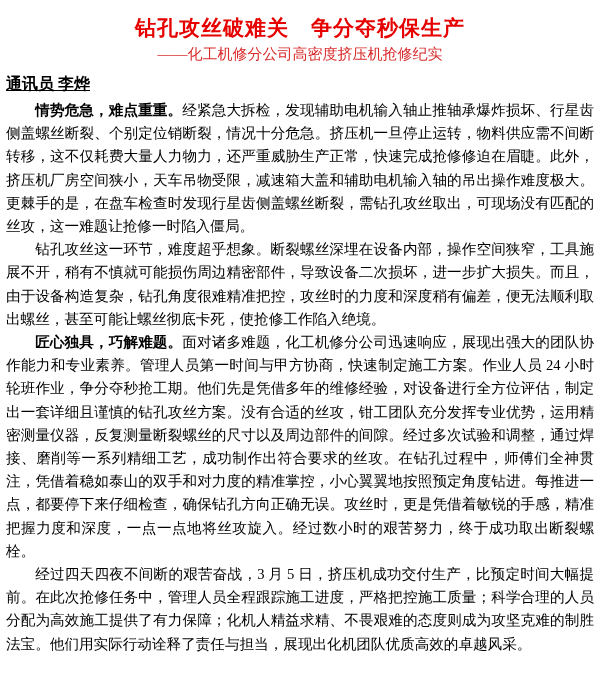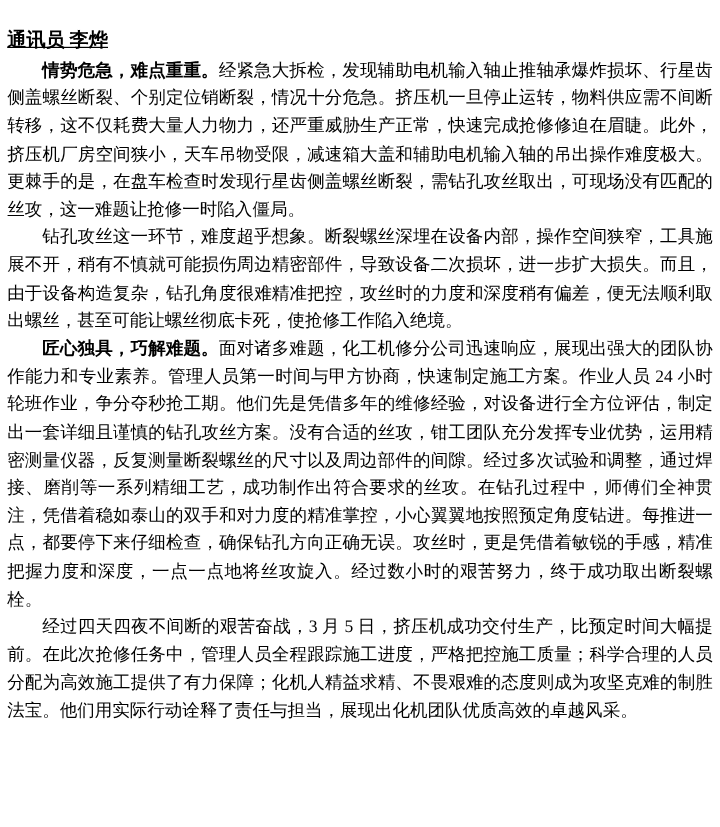--- a/index.html
+++ b/index.html
@@ -58,21 +58,23 @@
   }
   .para .lead {
     font-weight: bold;
   }
 </style>
 </head>
 <body>
 
 <div class="page">
 
+  <h1 class="title">钻孔攻丝破难关　争分夺秒保生产</h1>
 
+  <h2 class="subtitle">——化工机修分公司高密度挤压机抢修纪实</h2>
 
   <div class="byline">通讯员 李烨</div>
 
   <div class="article">
 
 
     <p class="para"><b class="lead">情势危急，难点重重。</b><span>经紧急大拆检，发现辅助电机输入轴止推轴承爆炸损坏、行星齿侧盖螺丝断裂、个别定位销断裂，情况十分危急。挤压机一旦停止运转，物料供应需不间断转移，这不仅耗费大量人力物力，还严重威胁生产正常，快速完成抢修修迫在眉睫。此外，挤压机厂房空间狭小，天车吊物受限，减速箱大盖和辅助电机输入轴的吊出操作难度极大。更棘手的是，在盘车检查时发现行星齿侧盖螺丝断裂，需钻孔攻丝取出，可现场没有匹配的丝攻，这一难题让抢修一时陷入僵局。</span></p>
 
     <p class="para"><b class="lead"></b><span>钻孔攻丝这一环节，难度超乎想象。断裂螺丝深埋在设备内部，操作空间狭窄，工具施展不开，稍有不慎就可能损伤周边精密部件，导致设备二次损坏，进一步扩大损失。而且，由于设备构造复杂，钻孔角度很难精准把控，攻丝时的力度和深度稍有偏差，便无法顺利取出螺丝，甚至可能让螺丝彻底卡死，使抢修工作陷入绝境。</span></p>
 

